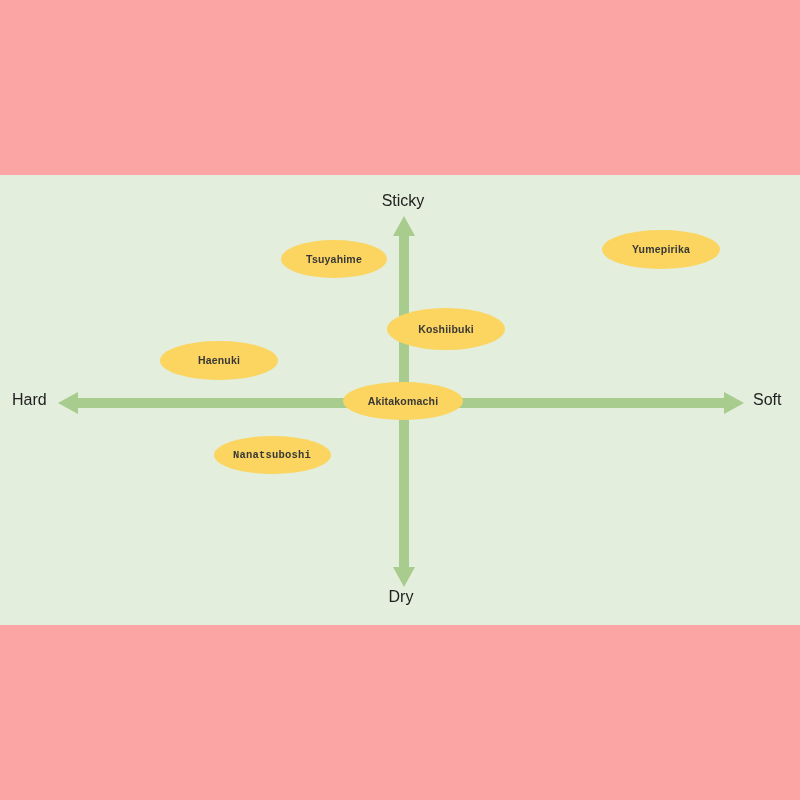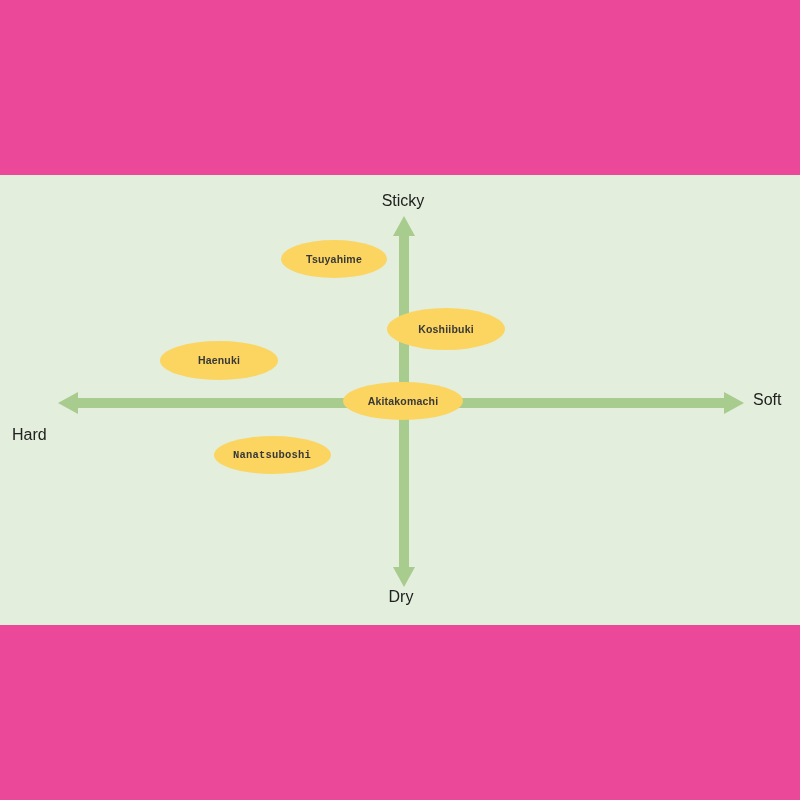--- a/index.html
+++ b/index.html
@@ -4,35 +4,35 @@
 <style>
   :root{
     --panel-bg:#e3eedc;
     --axis:#a7cc8e;
     --bubble:#fbd55f;
     --bubble-text:#383838;
     --label-text:#212121;
   }
   html,body{margin:0;padding:0;background:#ffffff;}
   body{width:800px;height:800px;font-family:"Liberation Sans",sans-serif;}
-  .stage{position:relative;width:800px;height:800px;overflow:hidden;background:#ec4899;}
+  .stage{position:relative;width:800px;height:800px;overflow:hidden;background:#fca5a5;}
   .panel{position:absolute;left:0;top:175px;width:800px;height:450px;background:var(--panel-bg);}
   
   .shaft-h{position:absolute;left:76px;top:398px;width:650px;height:10px;background:var(--axis);}
   .shaft-v{position:absolute;left:399px;top:234px;width:10px;height:335px;background:var(--axis);}
   .ah{position:absolute;width:0;height:0;}
   .ah-left{left:58px;top:392px;border-top:11px solid transparent;border-bottom:11px solid transparent;border-right:20px solid var(--axis);}
   .ah-right{left:724px;top:392px;border-top:11px solid transparent;border-bottom:11px solid transparent;border-left:20px solid var(--axis);}
   .ah-up{left:393px;top:216px;border-left:11px solid transparent;border-right:11px solid transparent;border-bottom:20px solid var(--axis);}
   .ah-down{left:393px;top:567px;border-left:11px solid transparent;border-right:11px solid transparent;border-top:20px solid var(--axis);}
   
   .axis-label{position:absolute;font-size:16px;line-height:18px;color:var(--label-text);}
   .lbl-sticky{left:343px;top:192px;width:120px;text-align:center;}
   .lbl-dry{left:341px;top:588px;width:120px;text-align:center;}
-  .lbl-hard{left:12px;top:391px;margin-top:35px;}
+  .lbl-hard{left:12px;top:391px;}
   .lbl-soft{left:753px;top:391px;}
   
   .bubbles{position:absolute;left:0;top:0;width:800px;height:800px;}
   .bubble{
     position:absolute;border-radius:50%;
     background:var(--bubble);color:var(--bubble-text);
     font-weight:bold;font-size:10.5px;letter-spacing:.2px;
     display:flex;align-items:center;justify-content:center;
     white-space:nowrap;
   }
@@ -51,17 +51,18 @@
   <div class="ah ah-down"></div>
 
   <div class="axis-label lbl-sticky">Sticky</div>
   <div class="axis-label lbl-dry">Dry</div>
   <div class="axis-label lbl-hard">Hard</div>
   <div class="axis-label lbl-soft">Soft</div>
 
   <div class="bubbles">
       <div class="bubble" style="left: 281px; top: 240px; width: 106px; height: 38px;">Tsuyahime</div>
       <div class="bubble" style="left: 160px; top: 340.5px; width: 118px; height: 39px;">Haenuki</div>
+      <div class="bubble" style="left: 602px; top: 229.5px; width: 118px; height: 39px;">Yumepirika</div>
       <div class="bubble" style="left: 387px; top: 308px; width: 118px; height: 42px;">Koshiibuki</div>
       <div class="bubble" style="left: 343px; top: 382px; width: 120px; height: 38px;">Akitakomachi</div>
       <div class="bubble" style="left: 213.5px; top: 436px; width: 117px; height: 38px; font-family: Liberation Mono, monospace;">Nanatsuboshi</div>
     </div>
 </div>
 
 </body></html>

